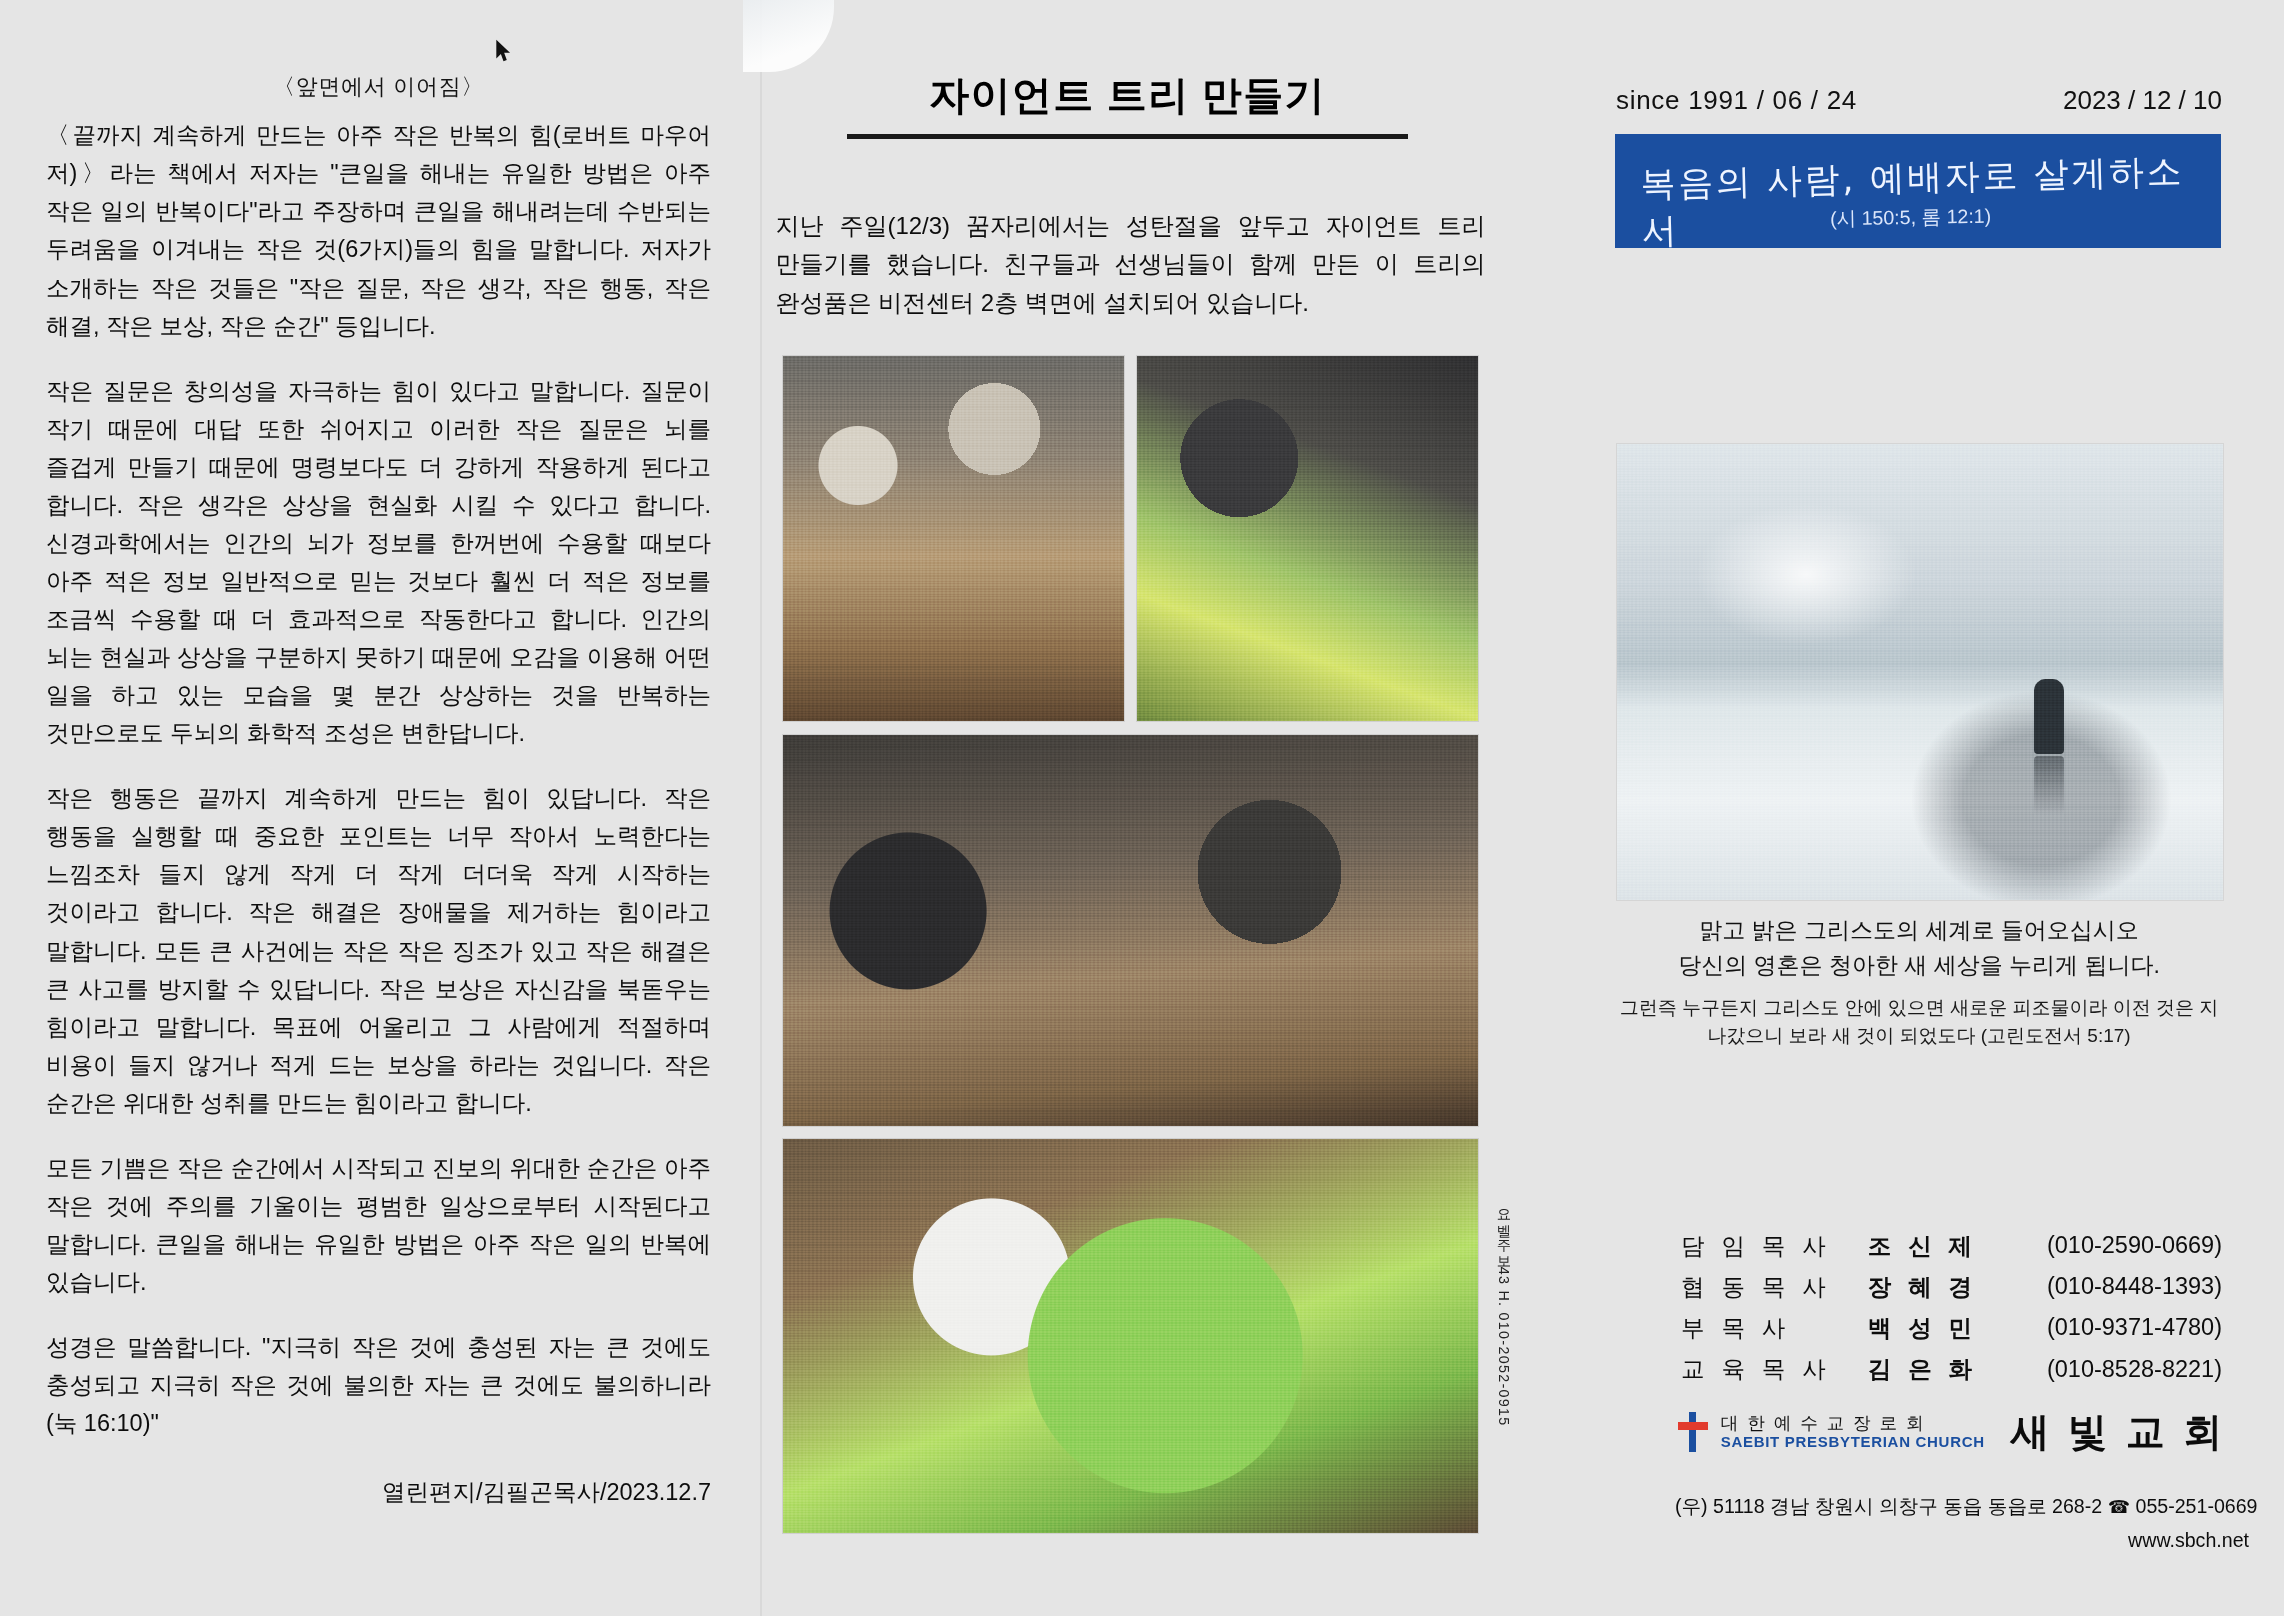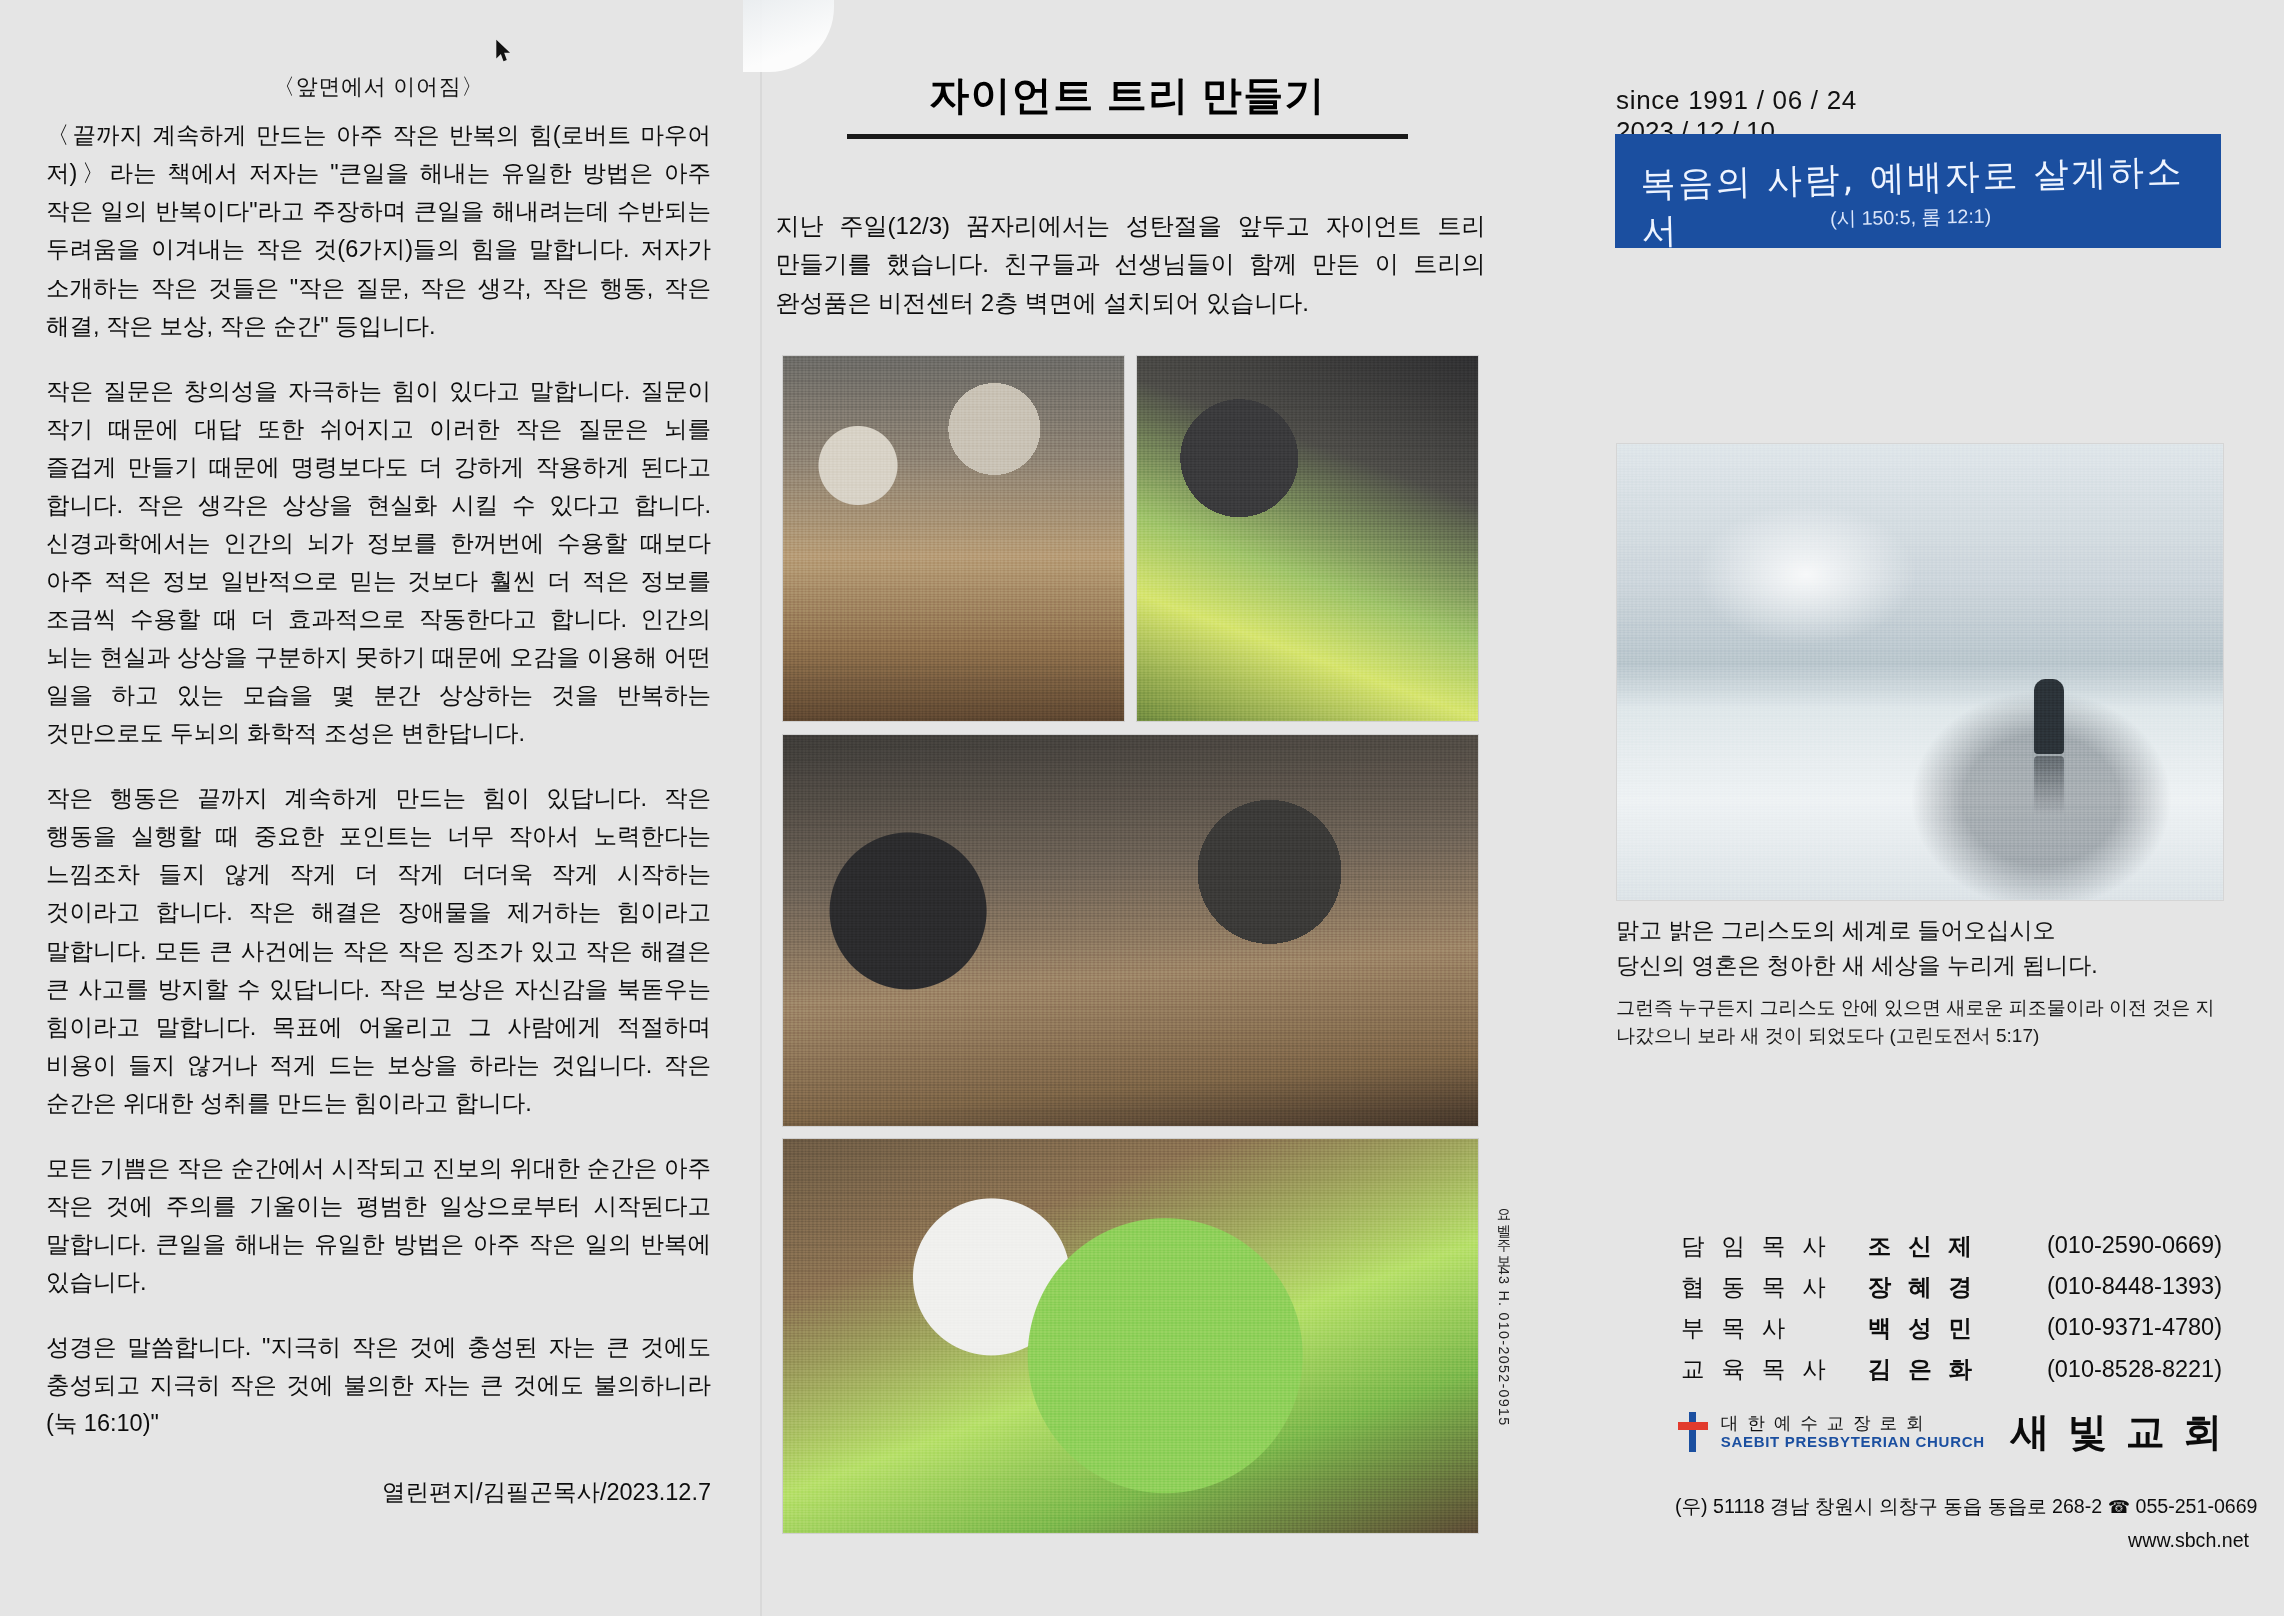--- a/index.html
+++ b/index.html
@@ -176,21 +176,20 @@
   .since-row {
     position: absolute;
     left: 39px;
     top: 85px;
     width: 606px;
     display: flex;
     justify-content: space-between;
     align-items: baseline;
     font-size: 26px;
     color: #111;
-    flex-direction: column;
   }
   .since-left { letter-spacing: 0.7px; }
   .since-left .since-word { font-size: 26px; }
   .since-right { font-size: 26px; }
 
   .blue-banner {
     position: absolute;
     left: 38px;
     top: 134px;
     width: 606px;
@@ -255,20 +254,21 @@
     width: 222px;
     height: 143px;
     background: radial-gradient(ellipse at center, rgba(255,255,255,.85), rgba(255,255,255,0) 70%);
   }
 
   .verse-block {
     position: absolute;
     left: 39px;
     top: 913px;
     width: 606px;
+    text-align: center;
     color: #111;
   }
   .verse-line1 { font-size: 23px; line-height: 1.5; }
   .verse-line2 { font-size: 23px; line-height: 1.5; }
   .verse-ref {
     font-size: 19px;
     line-height: 1.5;
     margin-top: 11.7px;
     color: #1a1a1a;
   }

